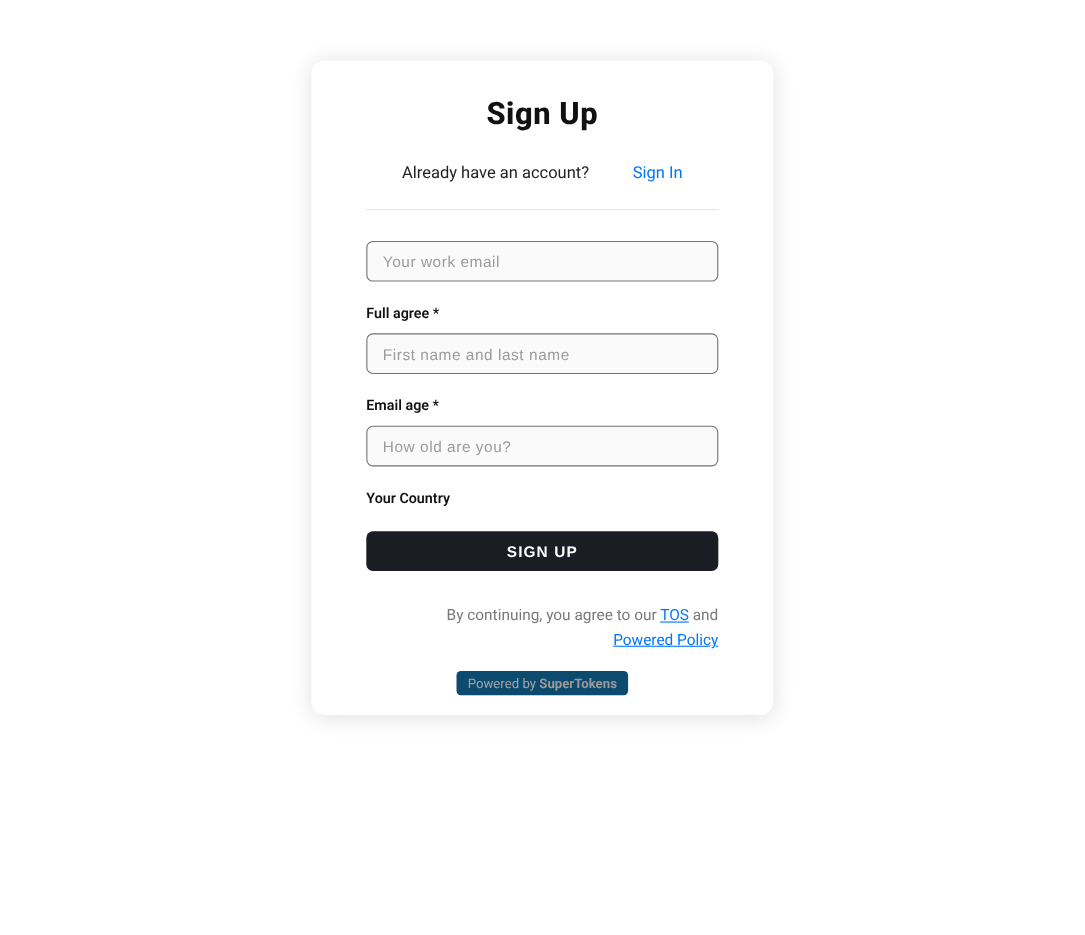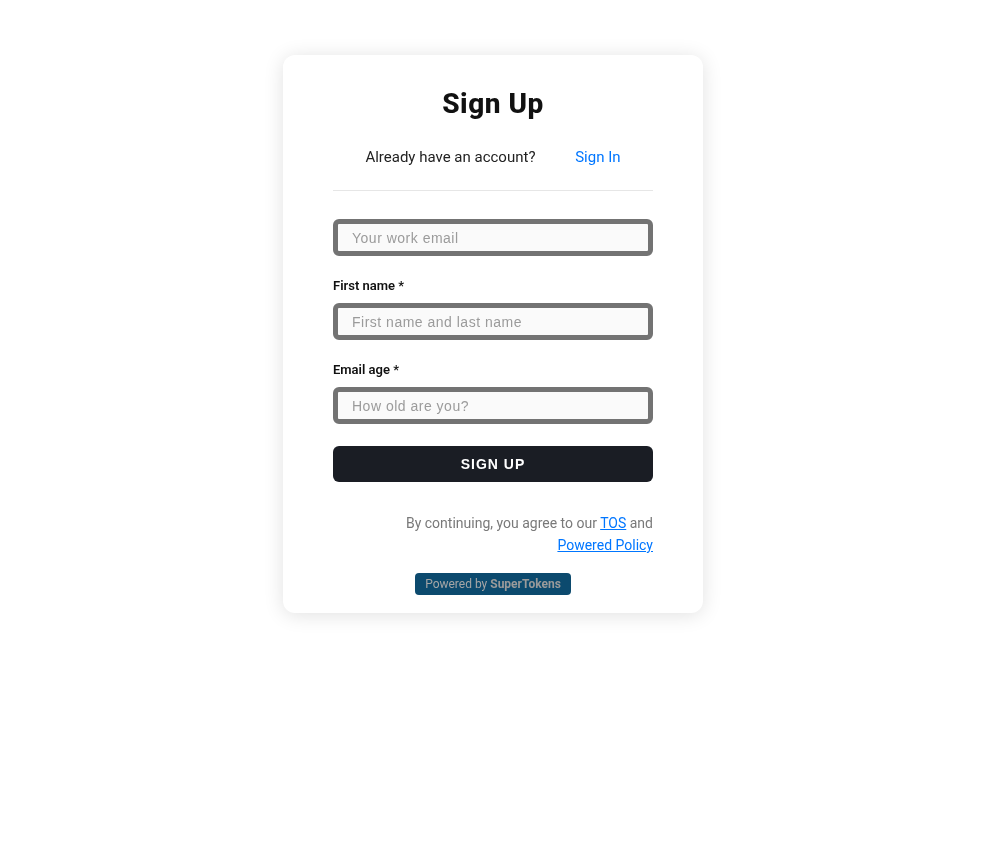--- a/index.html
+++ b/index.html
@@ -57,21 +57,21 @@
       display: block;
       font-size: 13px;
       font-weight: 600;
       color: #111;
       margin-bottom: 10px;
     }
     .field-input {
       width: 100%;
       height: 37px;
       padding: 0 14px;
-      border: 5px solid #737373;
+      border: 1px solid #737373;
       border-radius: 6px;
       background: #fafafa;
       font-size: 14px;
       letter-spacing: 0.5px;
       color: #737373;
       outline: none;
     }
     .field-input::placeholder {
       color: #9b9b9b;
       letter-spacing: 0.5px;
@@ -130,30 +130,31 @@
   </p>
 
   <hr class="divider">
 
   <div class="field">
     <input class="field-input" type="text" placeholder="Your work email" style="">
   </div>
 
 
   <div class="field">
-    <label class="field-label">First name *</label>
+    <label class="field-label">Full agree *</label>
     <input class="field-input" type="text" placeholder="First name and last name" style="">
   </div>
 
   <div class="field">
     <label class="field-label">Email age *</label>
     <input class="field-input" type="text" placeholder="How old are you?" style="">
   </div>
 
   <div class="field">
+    <label class="field-label">Your Country</label>
   </div>
 
   <button class="submit-button">SIGN UP</button>
 
   <p class="footer">
     <span>By continuing, you agree to our </span>
     <a>TOS</a>
     <span> and </span><br>
     <a>Powered Policy</a>
   </p>

